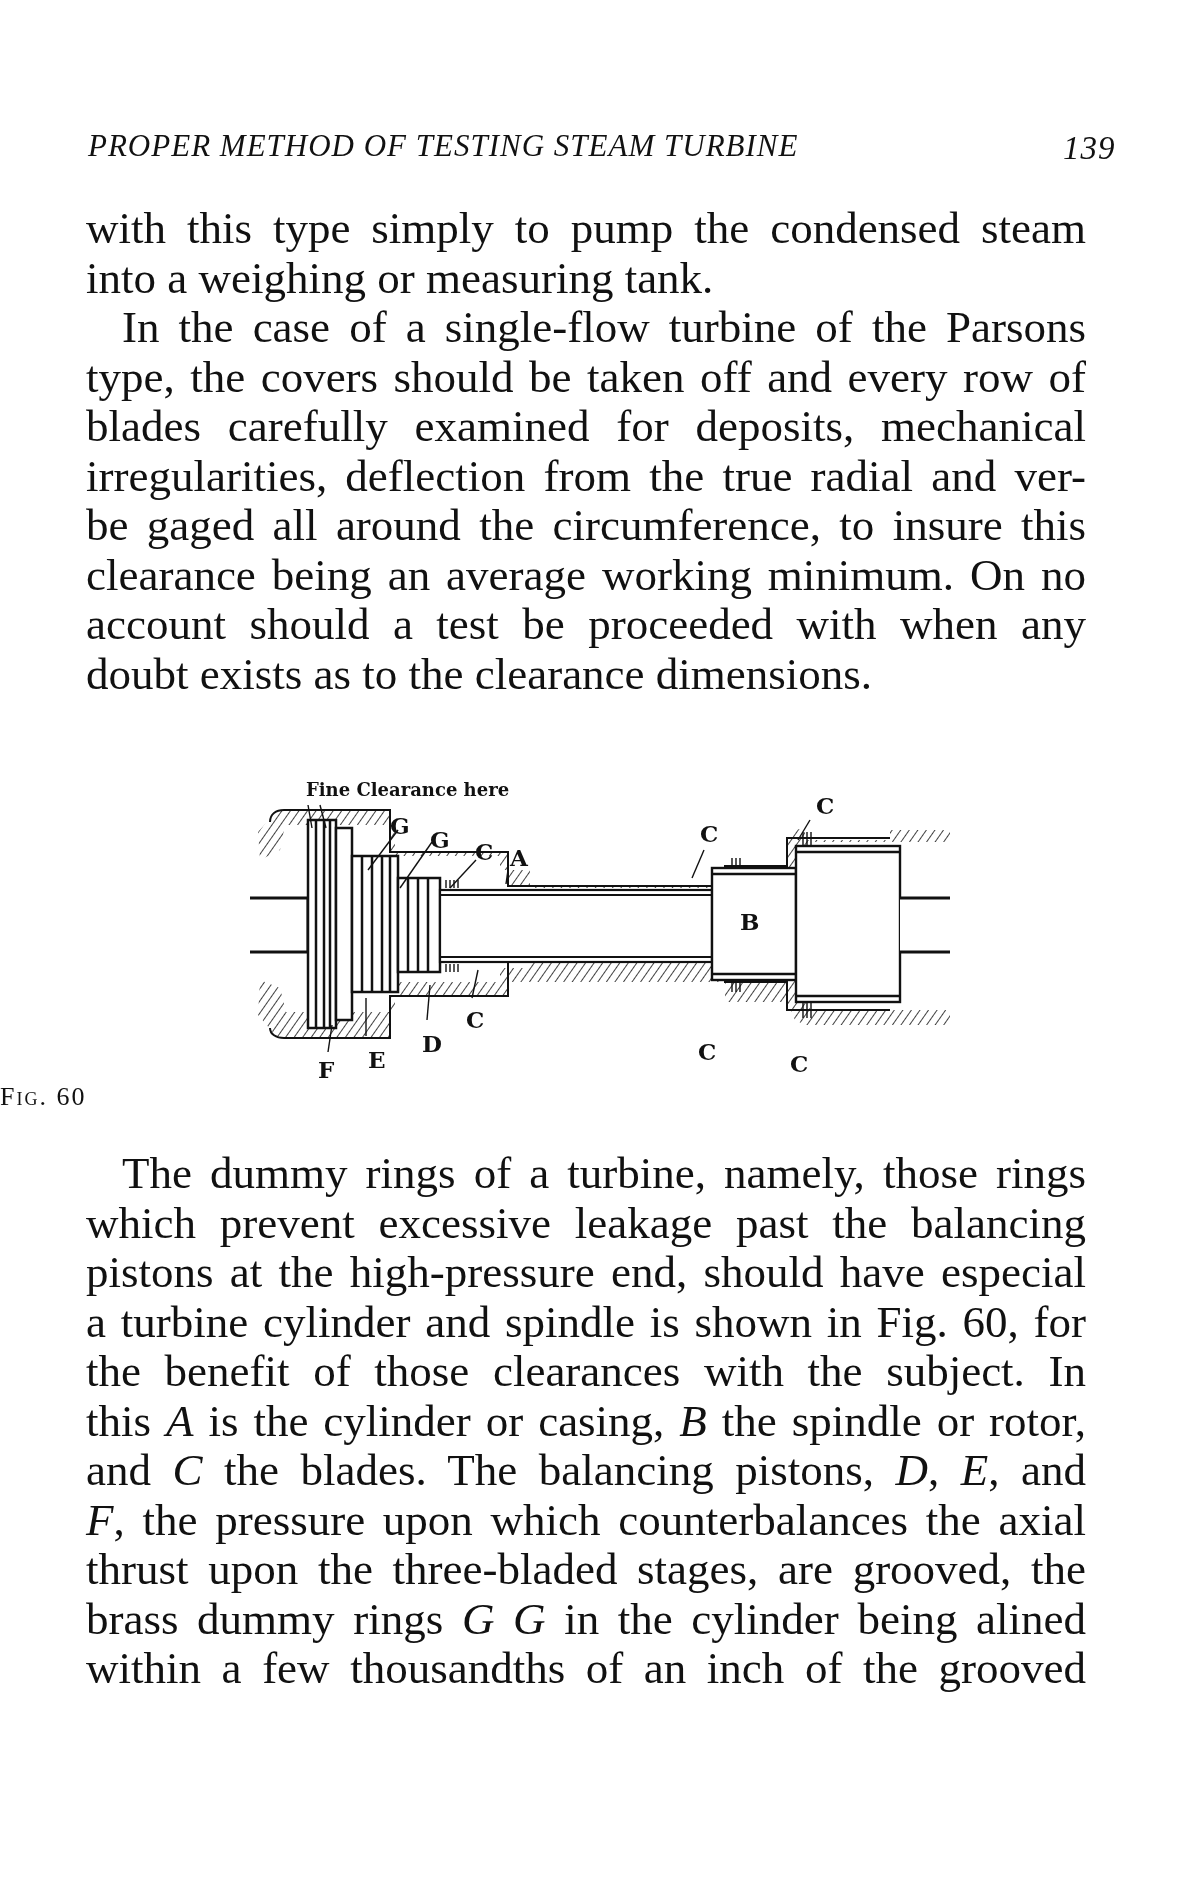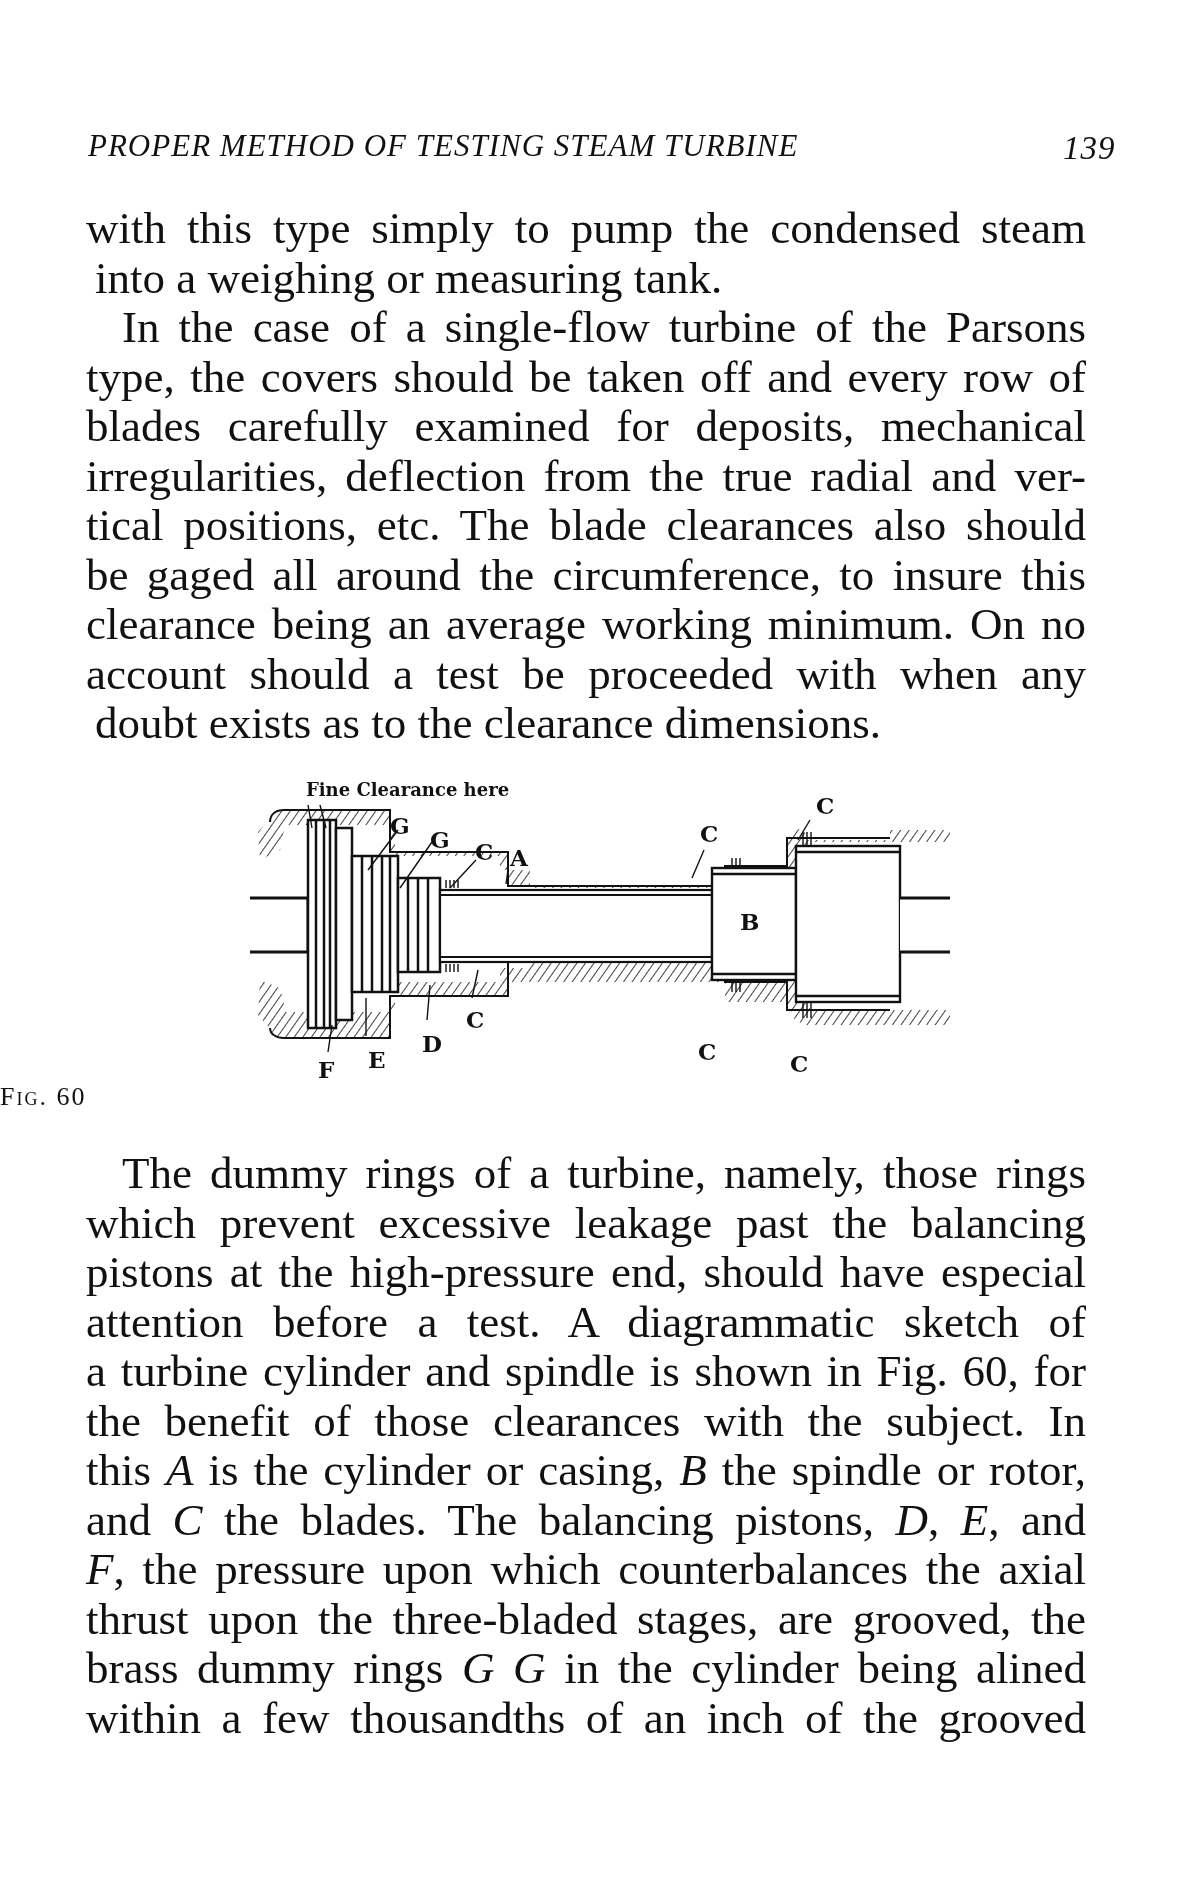--- a/index.html
+++ b/index.html
@@ -10,21 +10,21 @@
   .header {
     position: absolute; left: 88px; top: 128px; width: 1000px;
     font-size: 31px; letter-spacing: 1px; white-space: nowrap; font-style: italic;
   }
   .header .folio { position: absolute; left: 975px; top: 2px; font-size: 33px; }
   .para {
     position: absolute; left: 86px; width: 1000px;
     font-size: 45px; line-height: 49.5px; text-align: justify;
   }
   .para .line { display: block; height: 49.5px; white-space: nowrap; text-align-last: justify; text-align: justify; }
-  .para .line.last { text-align-last: left; margin-left: 9px; }
+  .para .line.last { text-align-last: left; }
   .para .line.indent { padding-left: 36px; }
   .para i { font-style: italic; }
   #p1 { top: 204px; }
   #p2 { top: 1149px; }
   .figure { position: absolute; left: 250px; top: 770px; width: 700px; height: 310px; }
   .figure svg { width: 700px; height: 310px; display: block; }
   .lbl { font-family: "DejaVu Serif", serif; font-weight: bold; font-size: 23px; fill: #111; }
   .lbl-small { font-family: "DejaVu Serif", serif; font-weight: bold; font-size: 18px; fill: #111; }
   .caption {
     position: absolute; left: 0; width: 1194px; top: 1082px; text-align: left;
@@ -40,21 +40,20 @@
   <span class="folio">139</span>
 </div>
 
 <div class="para" id="p1">
     <span class="line">with this type simply to pump the condensed steam</span>
     <span class="line last">into a weighing or measuring tank.</span>
     <span class="line indent">In the case of a single-flow turbine of the Parsons</span>
     <span class="line">type, the covers should be taken off and every row of</span>
     <span class="line">blades carefully examined for deposits, mechanical</span>
     <span class="line">irregularities, deflection from the true radial and ver-</span>
-    <span class="line">tical positions, etc.  The blade clearances also should</span>
     <span class="line">be gaged all around the circumference, to insure this</span>
     <span class="line">clearance being an average working minimum.  On no</span>
     <span class="line">account should a test be proceeded with when any</span>
     <span class="line last">doubt exists as to the clearance dimensions.</span>
   </div>
 
 <div class="figure">
   <svg viewBox="0 0 700 310" xmlns="http://www.w3.org/2000/svg">
     <defs>
       <pattern id="hatch" patternUnits="userSpaceOnUse" width="7" height="7" patternTransform="rotate(35)">
@@ -170,21 +169,20 @@
 
 <div class="caption">
   <span class="sc">Fig.</span>
   <span>60</span>
 </div>
 
 <div class="para" id="p2">
     <span class="line indent">The dummy rings of a turbine, namely, those rings</span>
     <span class="line">which prevent excessive leakage past the balancing</span>
     <span class="line">pistons at the high-pressure end, should have especial</span>
-    <span class="line">attention before a test.  A diagrammatic sketch of</span>
     <span class="line">a turbine cylinder and spindle is shown in Fig. 60, for</span>
     <span class="line">the benefit of those clearances with the subject.  In</span>
     <span class="line">this <i>A</i> is the cylinder or casing, <i>B</i> the spindle or rotor,</span>
     <span class="line">and <i>C</i> the blades.  The balancing pistons, <i>D</i>, <i>E</i>, and</span>
     <span class="line"><i>F</i>, the pressure upon which counterbalances the axial</span>
     <span class="line">thrust upon the three-bladed stages, are grooved, the</span>
     <span class="line">brass dummy rings <i>G G</i> in the cylinder being alined</span>
     <span class="line">within a few thousandths of an inch of the grooved</span>
   </div>
 

